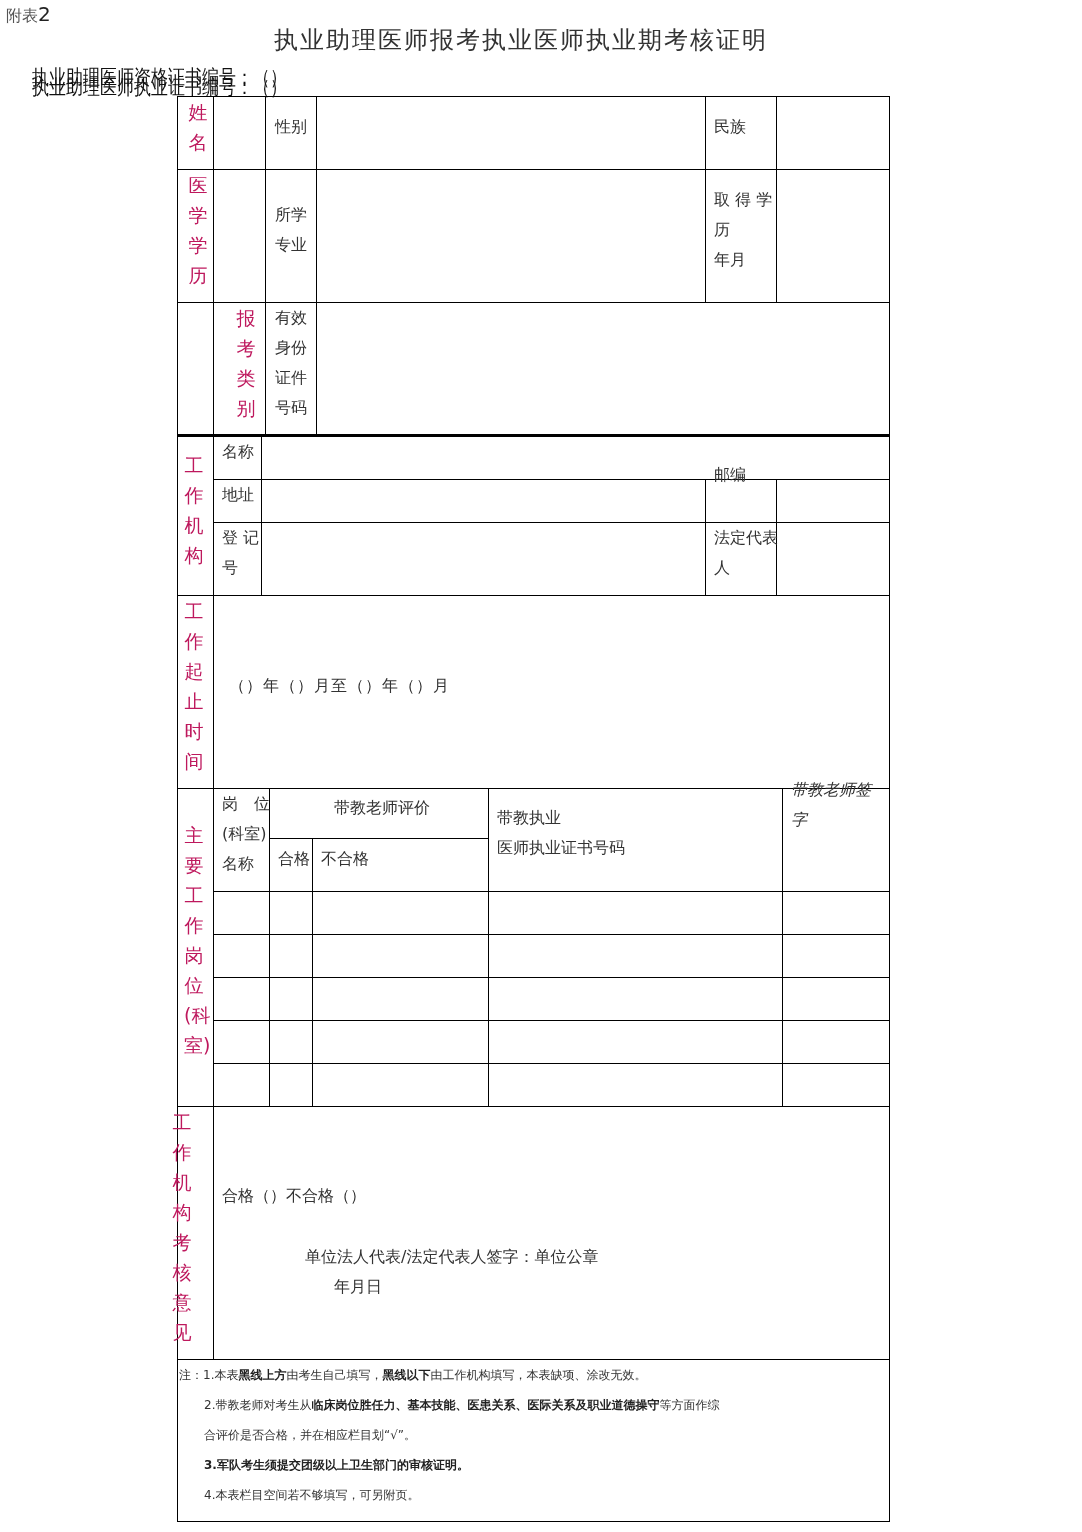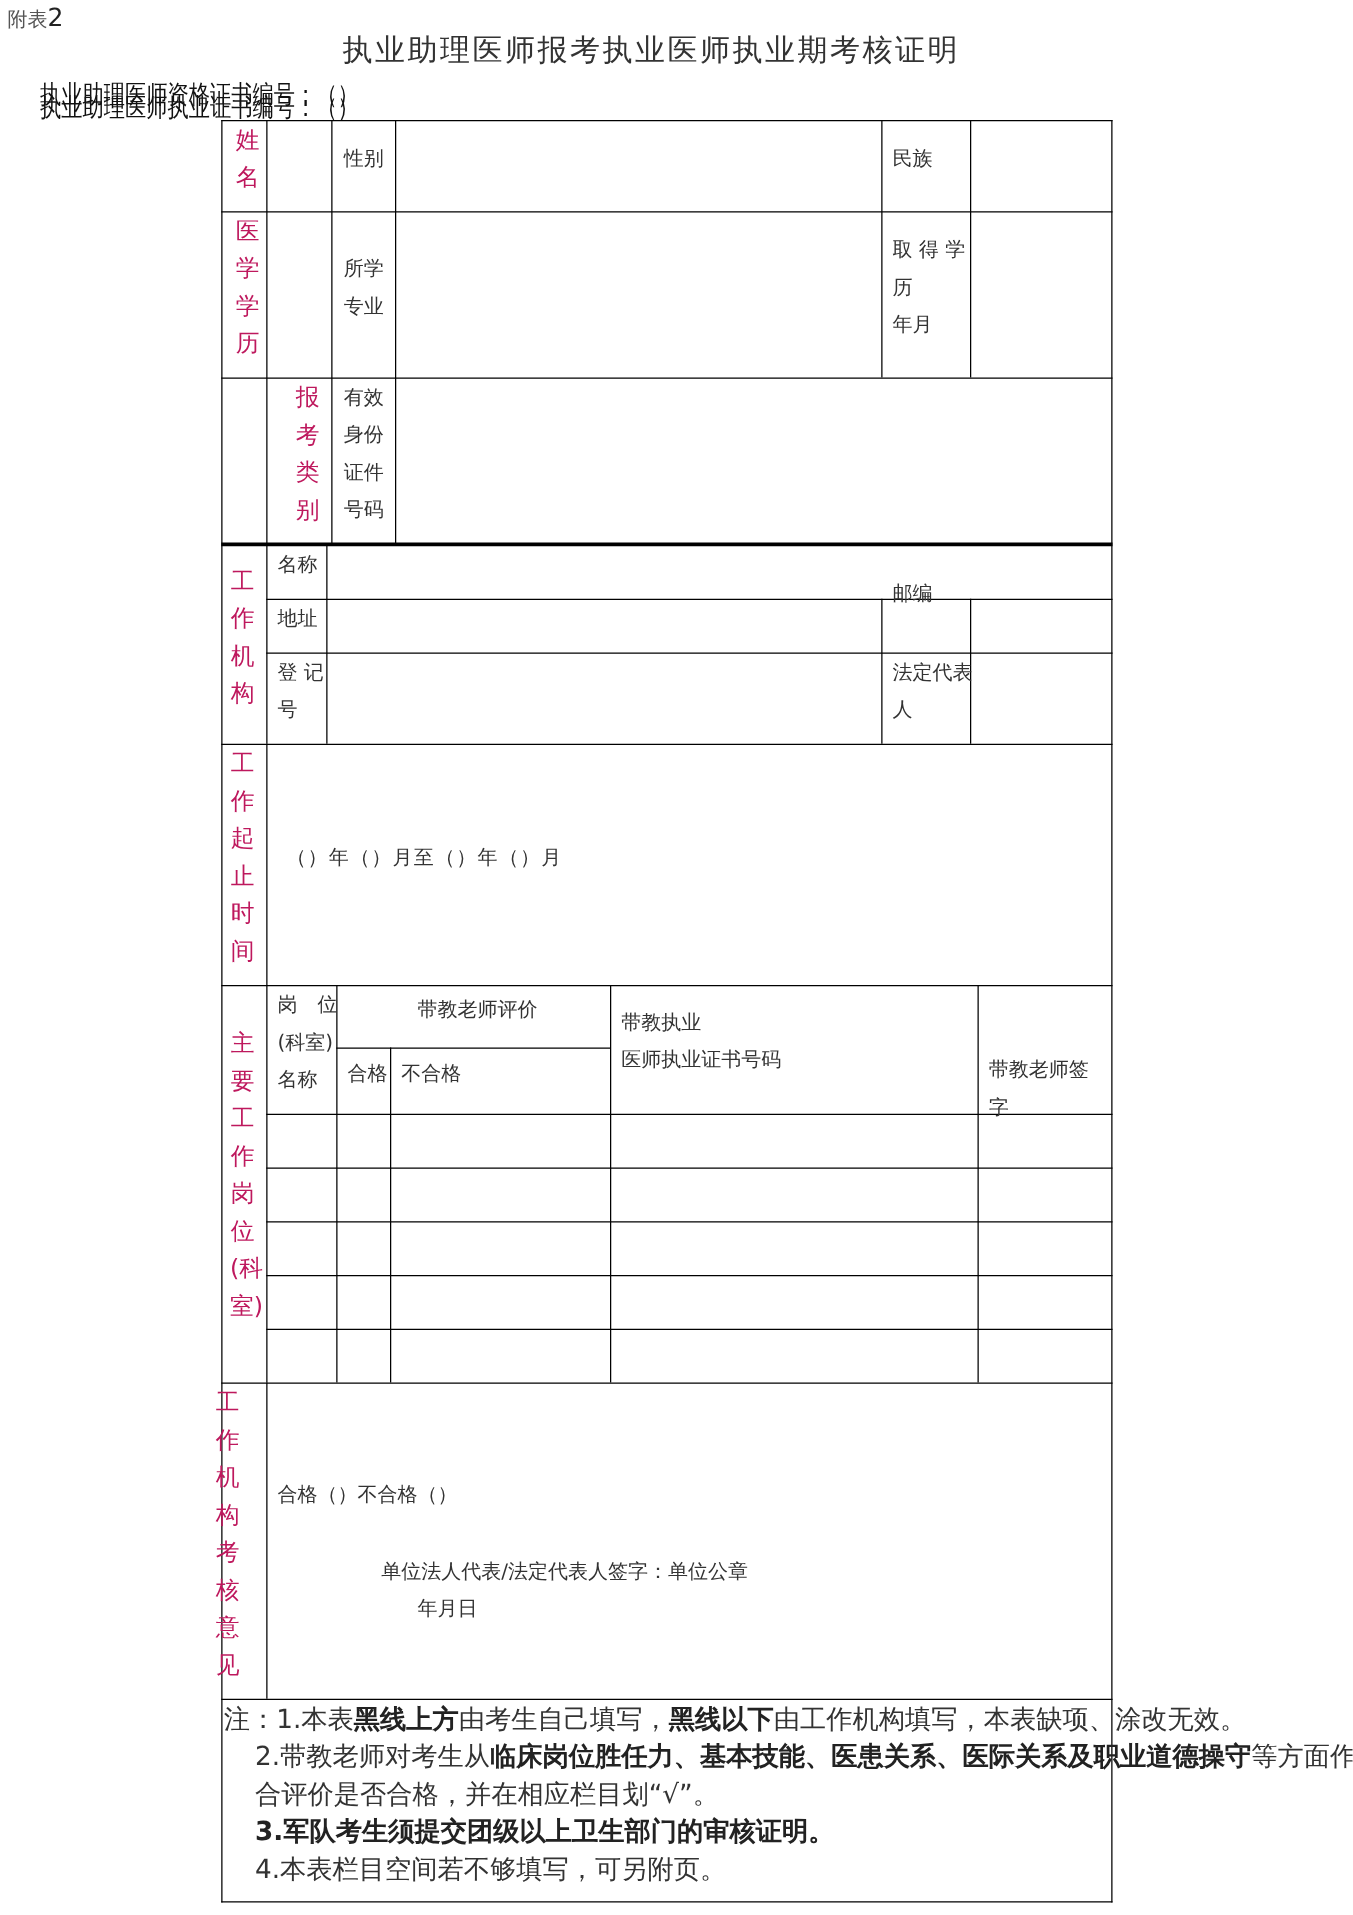--- a/index.html
+++ b/index.html
@@ -8,21 +8,21 @@
   .abs { position: absolute; }
   .hl { position: absolute; height: 0; border-top: 1.5px solid #000; }
   .hl.thick { border-top: 3px solid #000; }
   .vl { position: absolute; width: 0; border-left: 1.5px solid #000; }
   .txt { position: absolute; font-size: 16px; line-height: 30px; white-space: nowrap; color: #333; }
   .vtxt { position: absolute; font-size: 19px; line-height: 30px; width: 20px; white-space: normal; word-break: break-all; color: #be185d; text-align: center; }
   .serif-title { font-family: "DejaVu Serif", serif; font-size: 24px; letter-spacing: 2px; color: #333; }
   .annex { font-family: "DejaVu Serif", serif; font-size: 16px; color: #555; }
   .annex b { font-family: "DejaVu Sans", sans-serif; font-weight: normal; font-size: 20px; color: #222; }
   .cert-line { font-size: 17px; line-height: 14px; transform: scaleY(1.2); transform-origin: left top; color: #111; }
-  .note { position: absolute; font-size: 21px; line-height: 30px; white-space: nowrap; color: #333; text-align: right; }
+  .note { position: absolute; font-size: 12px; line-height: 30px; white-space: nowrap; color: #333; text-align: right; }
   .note strong { font-weight: bold; color: #222; }
   .field { position: absolute; }
 </style>
 </head>
 <body>
 
 <div class="abs annex" style="left:6px; top:2px;">
   <span>附表</span><b>2</b>
 </div>
 <div class="abs serif-title" style="left:274px; top:24px;font-family:Liberation Mono, monospace;">执业助理医师报考执业医师执业期考核证明</div>
@@ -132,21 +132,21 @@
   <div>(科室)</div>
   <div>名称</div>
 </div>
 <div class="txt" style="left:334px; top:793px;">带教老师评价</div>
 <div class="txt" style="left:278px; top:844px;">合格</div>
 <div class="txt" style="left:321px; top:844px;">不合格</div>
 <div class="txt" style="left:497px; top:803px;">
   <div>带教执业</div>
   <div>医师执业证书号码</div>
 </div>
-<div class="txt" style="left:791px; top:841px;">
+<div class="txt" style="left:791px; top:775px;font-style:italic;">
   <div>带教老师签</div>
   <div>字</div>
 </div>
 
 <div>
   <div>
     <div class="field" style="left:215px; top:893px; width:53px; height:40px;"></div>
     <div class="field" style="left:271px; top:893px; width:40px; height:40px;"></div>
     <div class="field" style="left:314px; top:893px; width:173px; height:40px;"></div>
     <div class="field" style="left:490px; top:893px; width:291px; height:40px;"></div>

